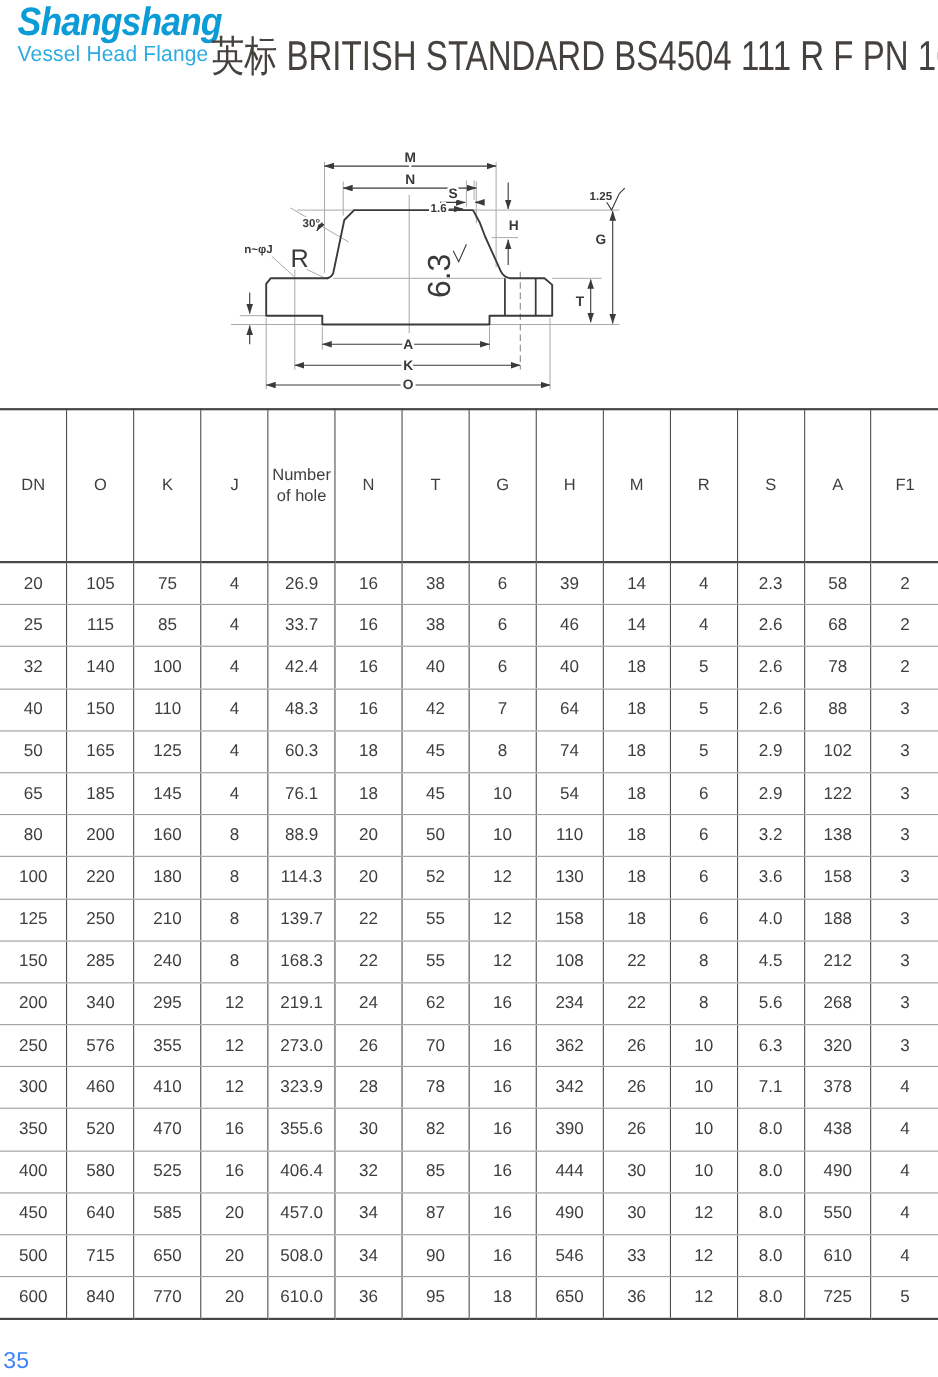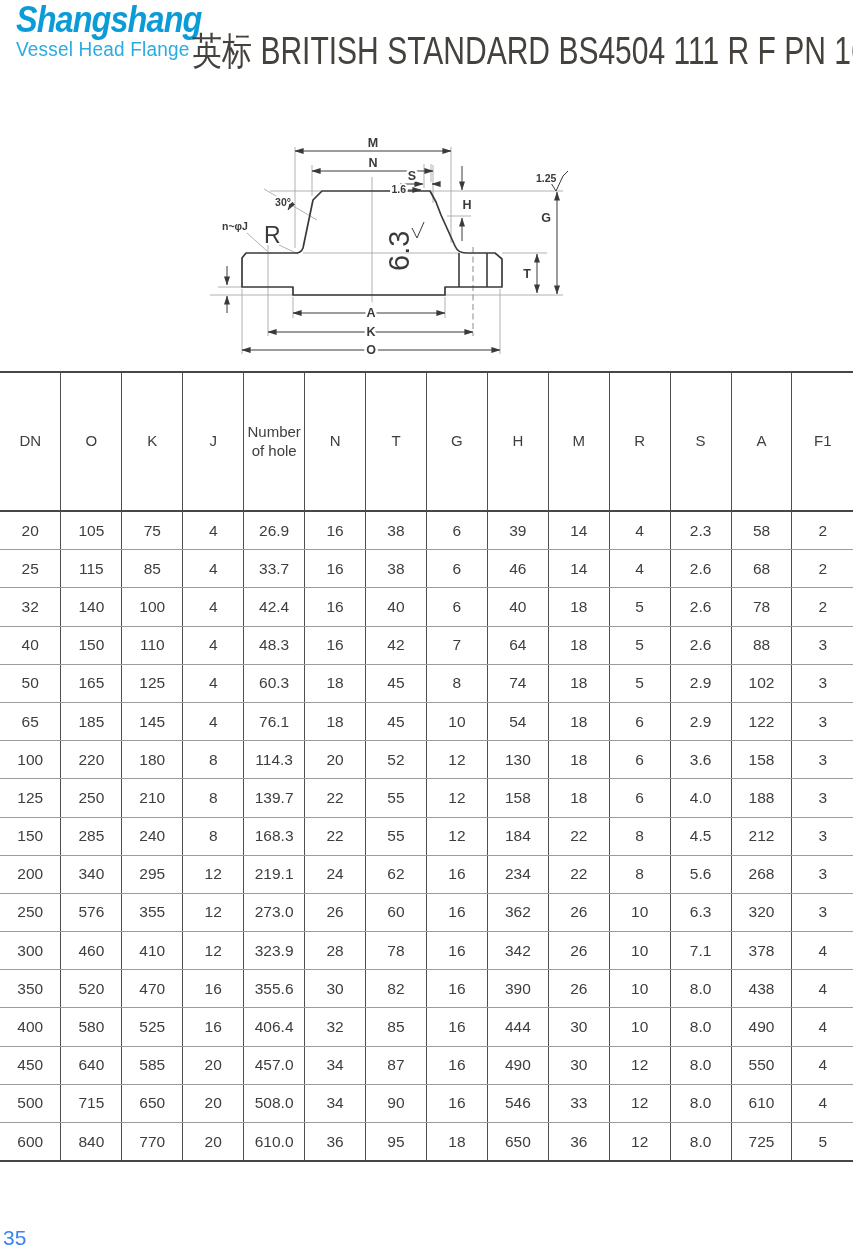--- a/index.html
+++ b/index.html
@@ -239,20 +239,36 @@
             <td>45</td>
             <td>10</td>
             <td>54</td>
             <td>18</td>
             <td>6</td>
             <td>2.9</td>
             <td>122</td>
             <td>3</td>
           </tr>
           <tr>
+            <td>80</td>
+            <td>200</td>
+            <td>160</td>
+            <td>8</td>
+            <td>88.9</td>
+            <td>20</td>
+            <td>50</td>
+            <td>10</td>
+            <td>110</td>
+            <td>18</td>
+            <td>6</td>
+            <td>3.2</td>
+            <td>138</td>
+            <td>3</td>
+          </tr>
+          <tr>
             <td>100</td>
             <td>220</td>
             <td>180</td>
             <td>8</td>
             <td>114.3</td>
             <td>20</td>
             <td>52</td>
             <td>12</td>
             <td>130</td>
             <td>18</td>
@@ -279,21 +295,21 @@
           </tr>
           <tr>
             <td>150</td>
             <td>285</td>
             <td>240</td>
             <td>8</td>
             <td>168.3</td>
             <td>22</td>
             <td>55</td>
             <td>12</td>
-            <td>184</td>
+            <td>108</td>
             <td>22</td>
             <td>8</td>
             <td>4.5</td>
             <td>212</td>
             <td>3</td>
           </tr>
           <tr>
             <td>200</td>
             <td>340</td>
             <td>295</td>
@@ -309,21 +325,21 @@
             <td>268</td>
             <td>3</td>
           </tr>
           <tr>
             <td>250</td>
             <td>576</td>
             <td>355</td>
             <td>12</td>
             <td>273.0</td>
             <td>26</td>
-            <td>60</td>
+            <td>70</td>
             <td>16</td>
             <td>362</td>
             <td>26</td>
             <td>10</td>
             <td>6.3</td>
             <td>320</td>
             <td>3</td>
           </tr>
           <tr>
             <td>300</td>

